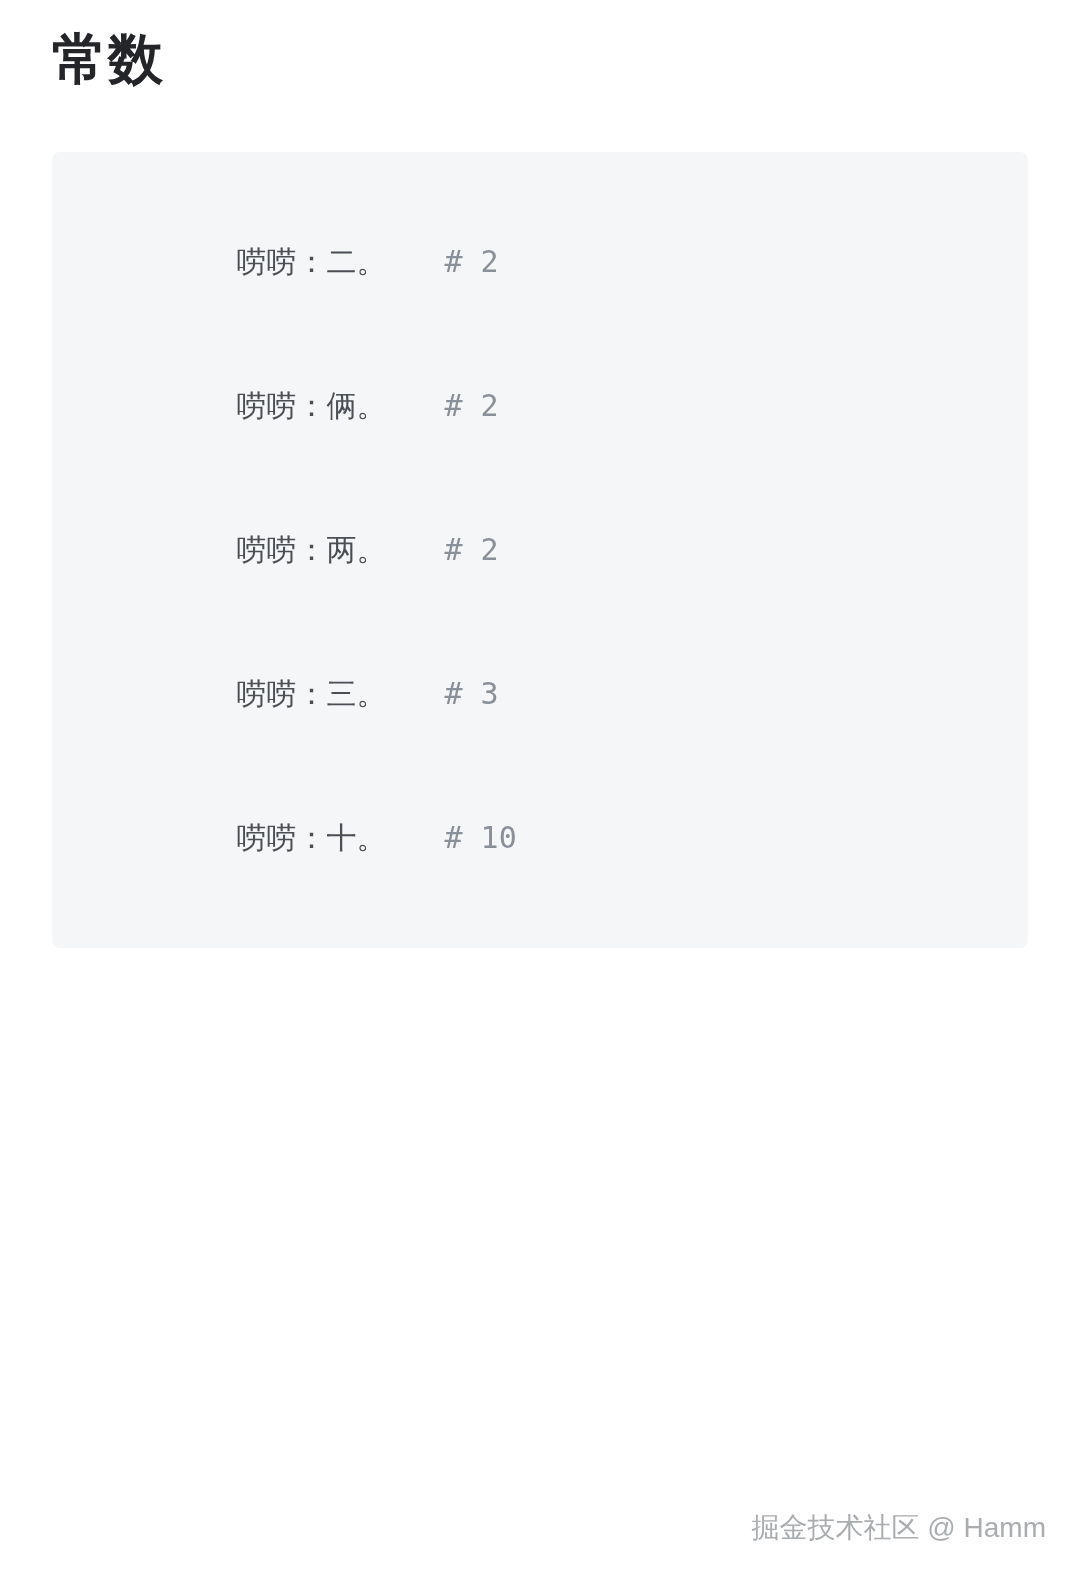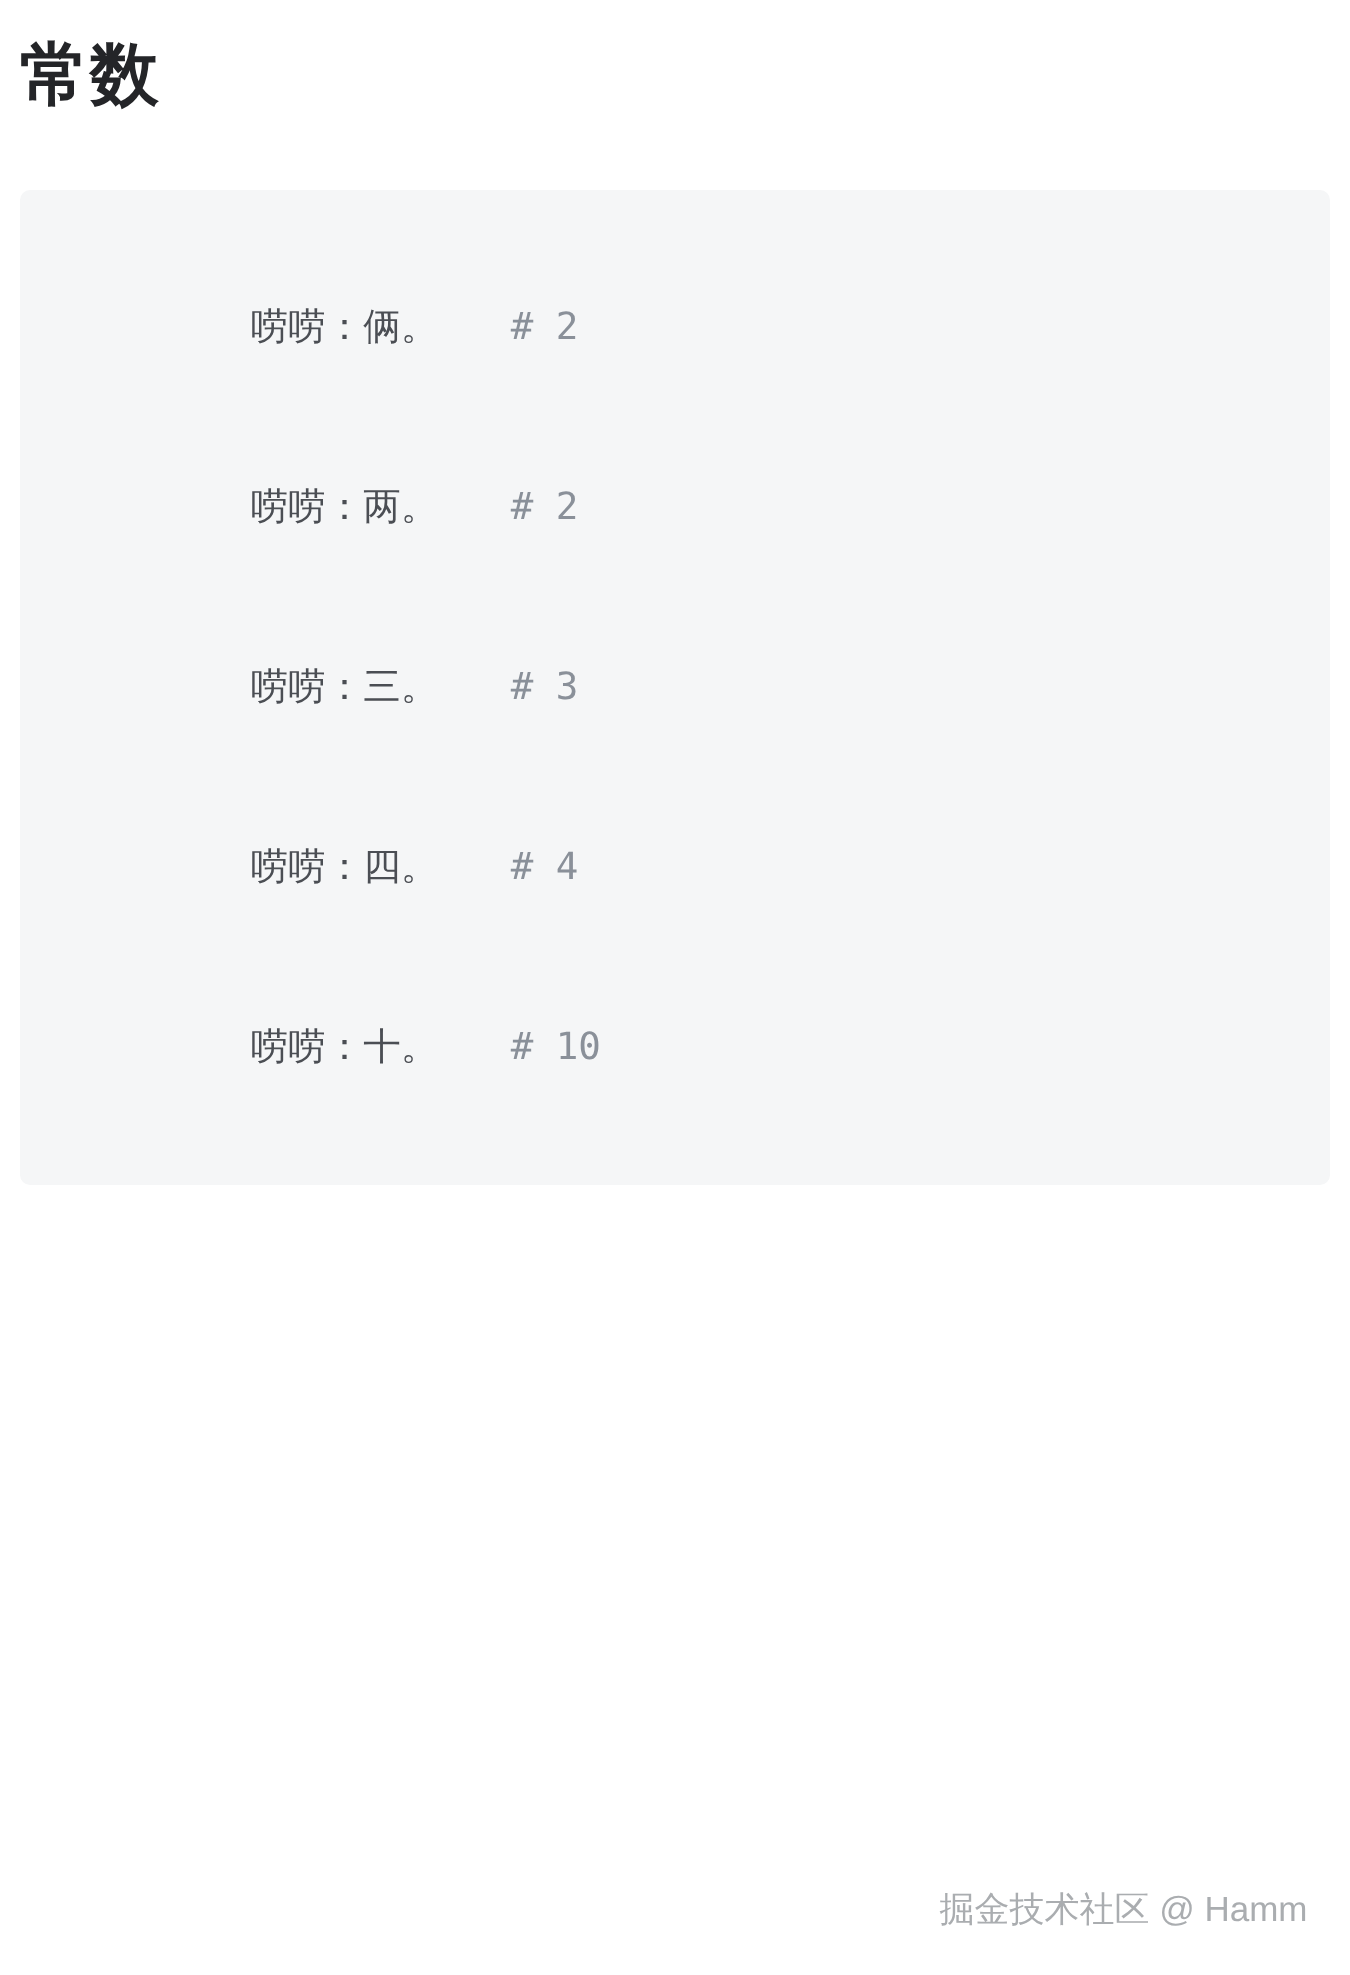--- a/index.html
+++ b/index.html
@@ -8,21 +8,21 @@
     width: 1080px;
     height: 1580px;
     position: relative;
     overflow: hidden;
     font-family: "Liberation Sans", sans-serif;
   }
   .page {
     position: relative;
     width: 1080px;
     height: 1580px;
-    padding: 0 16px;
+    padding: 0 52px;
   }
   .section-heading {
     font-size: 55px;
     line-height: 66px;
     font-weight: 700;
     color: #242528;
     letter-spacing: 1px;
     font-family: "Liberation Sans", sans-serif;
   }
   .heading-constants { padding-top: 26px; }
@@ -55,30 +55,30 @@
 </head>
 <body>
 
 <div class="page">
 
   <section>
     <h1 class="section-heading heading-constants">常数</h1>
 
     <div class="codeblock">
       <div class="code-line">
+        <span class="stmt">唠唠：二。</span><span class="cmt"># 2</span>
+      </div>
+      <div class="code-line">
         <span class="stmt">唠唠：俩。</span><span class="cmt"># 2</span>
       </div>
       <div class="code-line">
         <span class="stmt">唠唠：两。</span><span class="cmt"># 2</span>
       </div>
       <div class="code-line">
         <span class="stmt">唠唠：三。</span><span class="cmt"># 3</span>
-      </div>
-      <div class="code-line">
-        <span class="stmt">唠唠：四。</span><span class="cmt"># 4</span>
       </div>
       <div class="code-line">
         <span class="stmt">唠唠：十。</span><span class="cmt"># 10</span>
       </div>
 
     </div>
   </section>
 
   <div class="watermark">掘金技术社区 @ Hamm</div>
 

